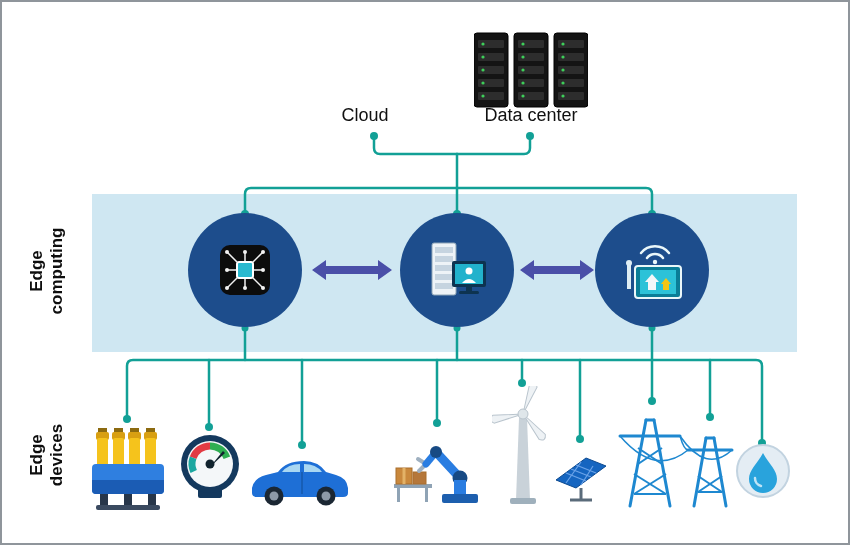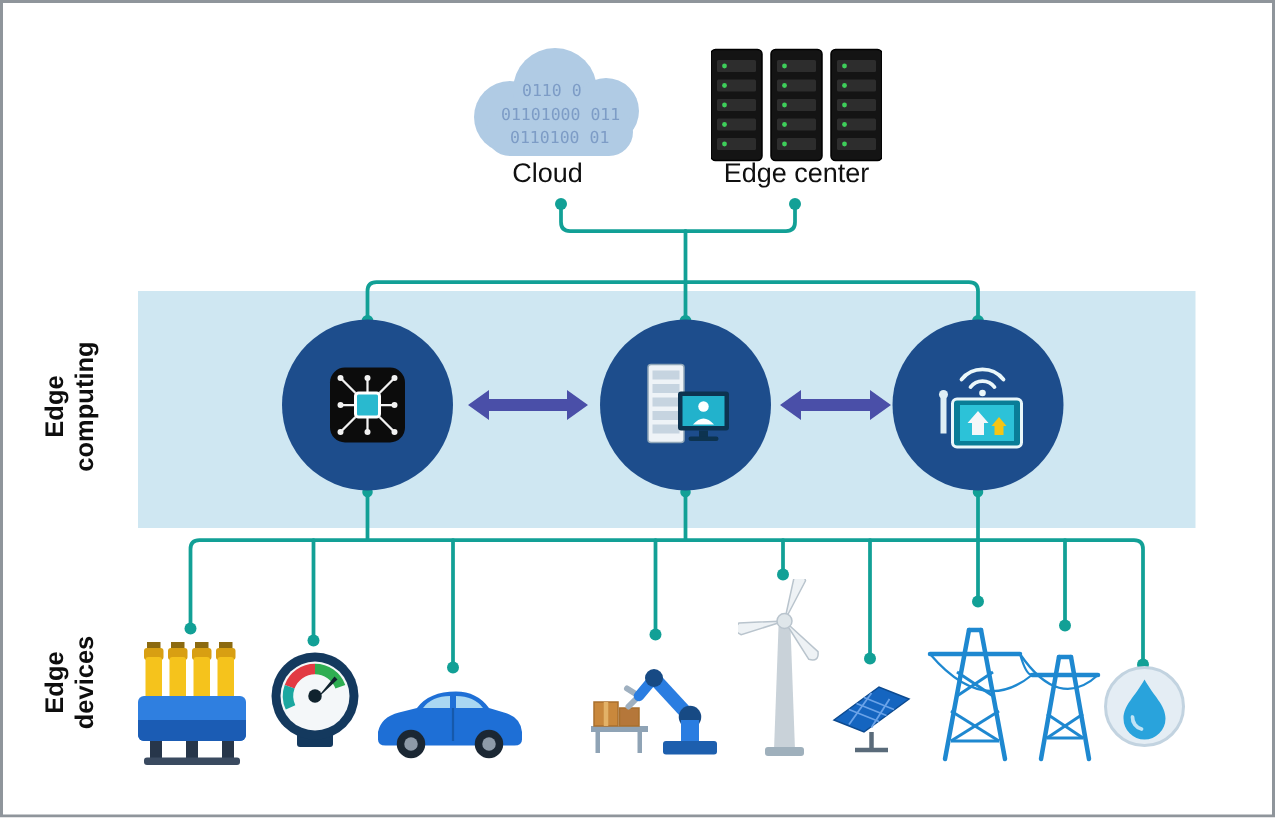--- a/index.html
+++ b/index.html
@@ -71,35 +71,20 @@
       <circle cx="650" cy="399" r="4"></circle>
         <circle cx="708" cy="415" r="4"></circle>
         <circle cx="760" cy="441" r="4"></circle>
     </g>
     <g fill="#4a4fa8">
       <path d="M310 268 L324 258 L324 264 L376 264 L376 258 L390 268 L376 278 L376 272 L324 272 L324 278 Z"></path>
       <path d="M518 268 L532 258 L532 264 L578 264 L578 258 L592 268 L578 278 L578 272 L532 272 L532 278 Z"></path>
     </g>
   </svg>
 
-  <div class="abs" style="left:300px; top:24px; width:140px; height:84px;">
-    <svg width="140" height="84" viewBox="0 0 140 84">
-      <g fill="#b0cbe4">
-        <circle cx="38" cy="52" r="24"></circle>
-        <circle cx="68" cy="34" r="28"></circle>
-        <circle cx="102" cy="48" r="22"></circle>
-        <rect x="22" y="46" width="98" height="32" rx="16"></rect>
-      </g>
-      <g fill="#7d9cc6" font-family="DejaVu Sans Mono, monospace" font-size="11">
-        <text x="46" y="38">0110 0</text>
-        <text x="32" y="54">01101000 011</text>
-        <text x="38" y="69">0110100 01</text>
-      </g>
-    </svg>
-  </div>
   <div class="abs top-label" style="left:308px; top:104px; width:110px;">Cloud</div>
 
   <div class="abs" style="left:472px; top:30px; width:114px; height:76px;">
     <svg width="114" height="76" viewBox="0 0 114 76">
       <defs>
         <g id="rack">
           <rect width="34" height="74" rx="3" fill="#141414" stroke="#000" stroke-width="1"></rect>
           <g fill="#2d2d2d">
             <rect x="4" y="7" width="26" height="8" rx="1"></rect>
             <rect x="4" y="20" width="26" height="8" rx="1"></rect>
@@ -114,21 +99,21 @@
             <circle cx="9" cy="50" r="1.6"></circle>
               <circle cx="9" cy="63" r="1.6"></circle>
           </g>
         </g>
       </defs>
       <use href="#rack" x="0" y="1"></use>
       <use href="#rack" x="40" y="1"></use>
       <use href="#rack" x="80" y="1"></use>
     </svg>
   </div>
-  <div class="abs top-label" style="left:466px; top:104px; width:126px;">Edge center</div>
+  <div class="abs top-label" style="left:466px; top:104px; width:126px;">Data center</div>
 
   <div class="abs v-label" style="left:-15px; top:240px;">
     <span>Edge computing</span>
   </div>
   <div class="abs v-label" style="left:-15px; top:424px;">
     <span>Edge devices</span>
   </div>
 
   <div class="abs node" style="left:186px; top:211px;">
     <svg width="62" height="62" viewBox="0 0 62 62">

